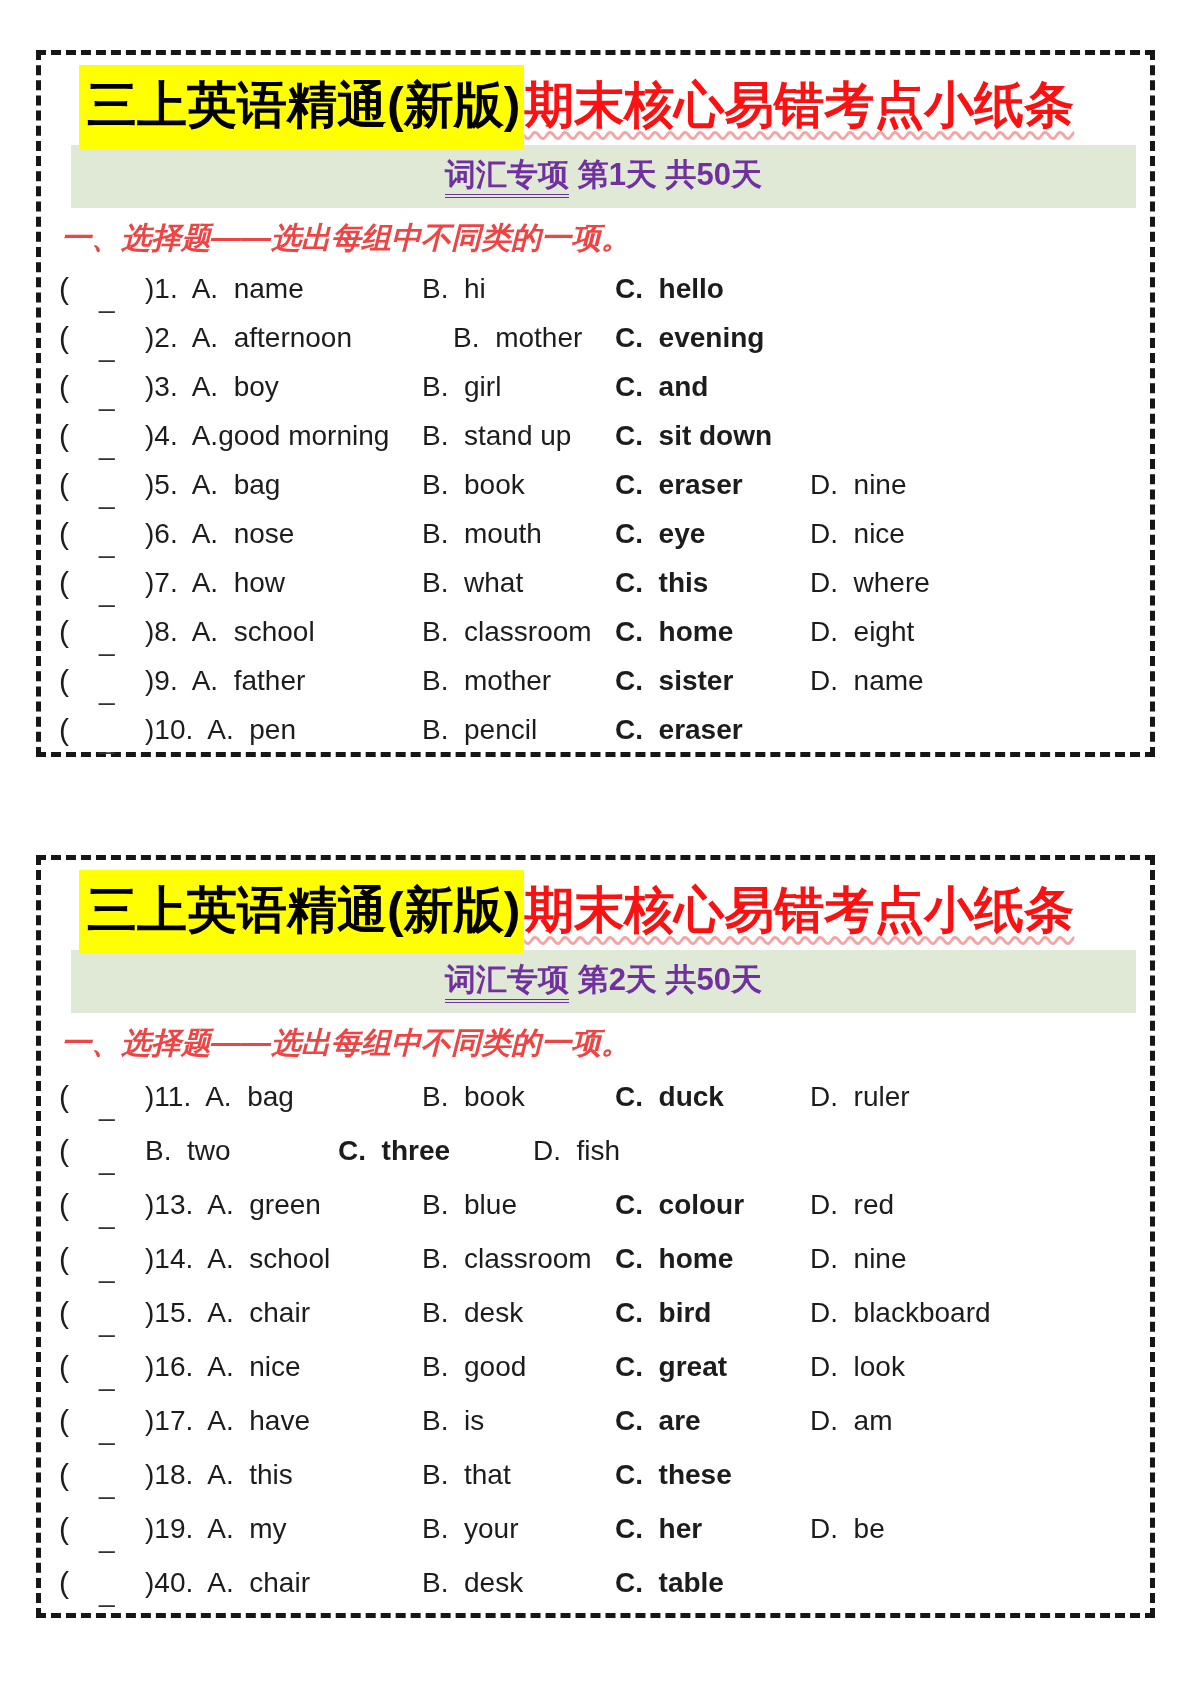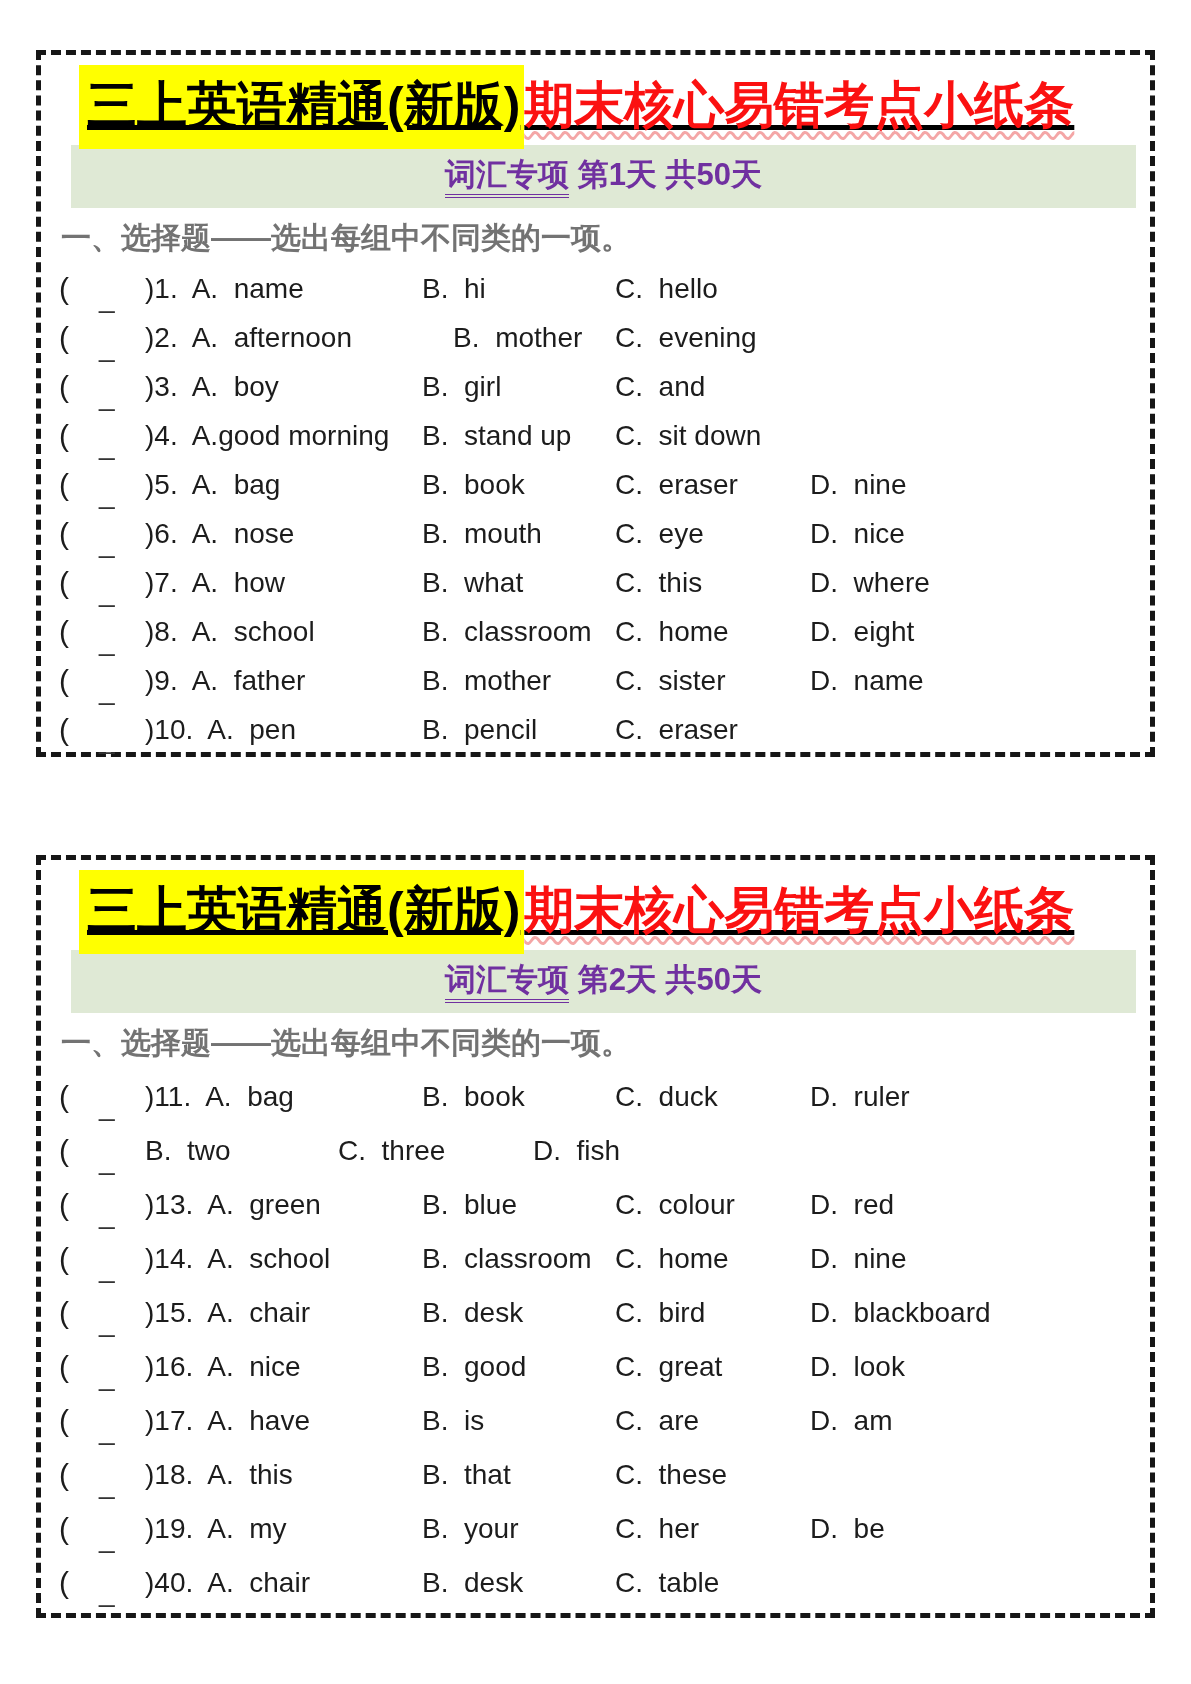--- a/index.html
+++ b/index.html
@@ -28,21 +28,20 @@
   #card2 { top: 855px; height: 763px; }
 
   .title-line {
     margin: 6px 0 10px 20px;
     font-size: 50px;
     font-weight: 900;
     line-height: 1.15;
     white-space: nowrap;
     color: #000000;
     letter-spacing: 0px;
-    text-decoration: underline;
   }
   .title-hl {
     background: #ffff00;
     padding: 12px 4px 16px 8px;
   }
   .title-red {
     color: #fb1111;
     text-decoration-line: underline;
     text-decoration-style: wavy;
     text-decoration-color: #f4a6a6;
@@ -57,42 +56,43 @@
     color: #7030a0;
     padding: 9px 0 12px 0;
     margin-top: 4px;
     margin-left: 12px;
   }
   .greenbar .sub-label {
     border-bottom: 4px double #7030a0;
     padding-bottom: 2px;
   }
   .section-heading {
-    color: #737373;
+    color: #ef4444;
     font-weight: bold;
     font-size: 30px;
     margin: 10px 0 4px 2px;
     white-space: nowrap;
+    font-style: italic;
   }
   .rows { margin-top: 6px; }
   .qrow {
     display: flex;
     align-items: center;
     white-space: pre;
     font-size: 28px;
     color: #1c1c1c;
   }
   #card1 .qrow { height: 49px; }
   #card2 .qrow { height: 54px; }
   .paren { width: 40px; font-size: 30px; }
   .blank { width: 46px; transform: translateY(9px); color: #333333; }
   .cell-a { display: inline-block; width: 277px; }
   .cell-a .qnum { margin-right: 14px; }
   .cell-b { display: inline-block; width: 193px; }
-  .cell-c { display: inline-block; width: 195px; }
+  .cell-c { display: inline-block; width: 195px; font-weight: bold; }
   .cell-d { flex: 1; }
 </style>
 </head>
 <body>
 
 <div id="page">
 
   <div class="card" id="card1">
     <div class="title-line">
       <span class="title-hl">三上英语精通(新版)</span><span class="title-red">期末核心易错考点小纸条</span>

